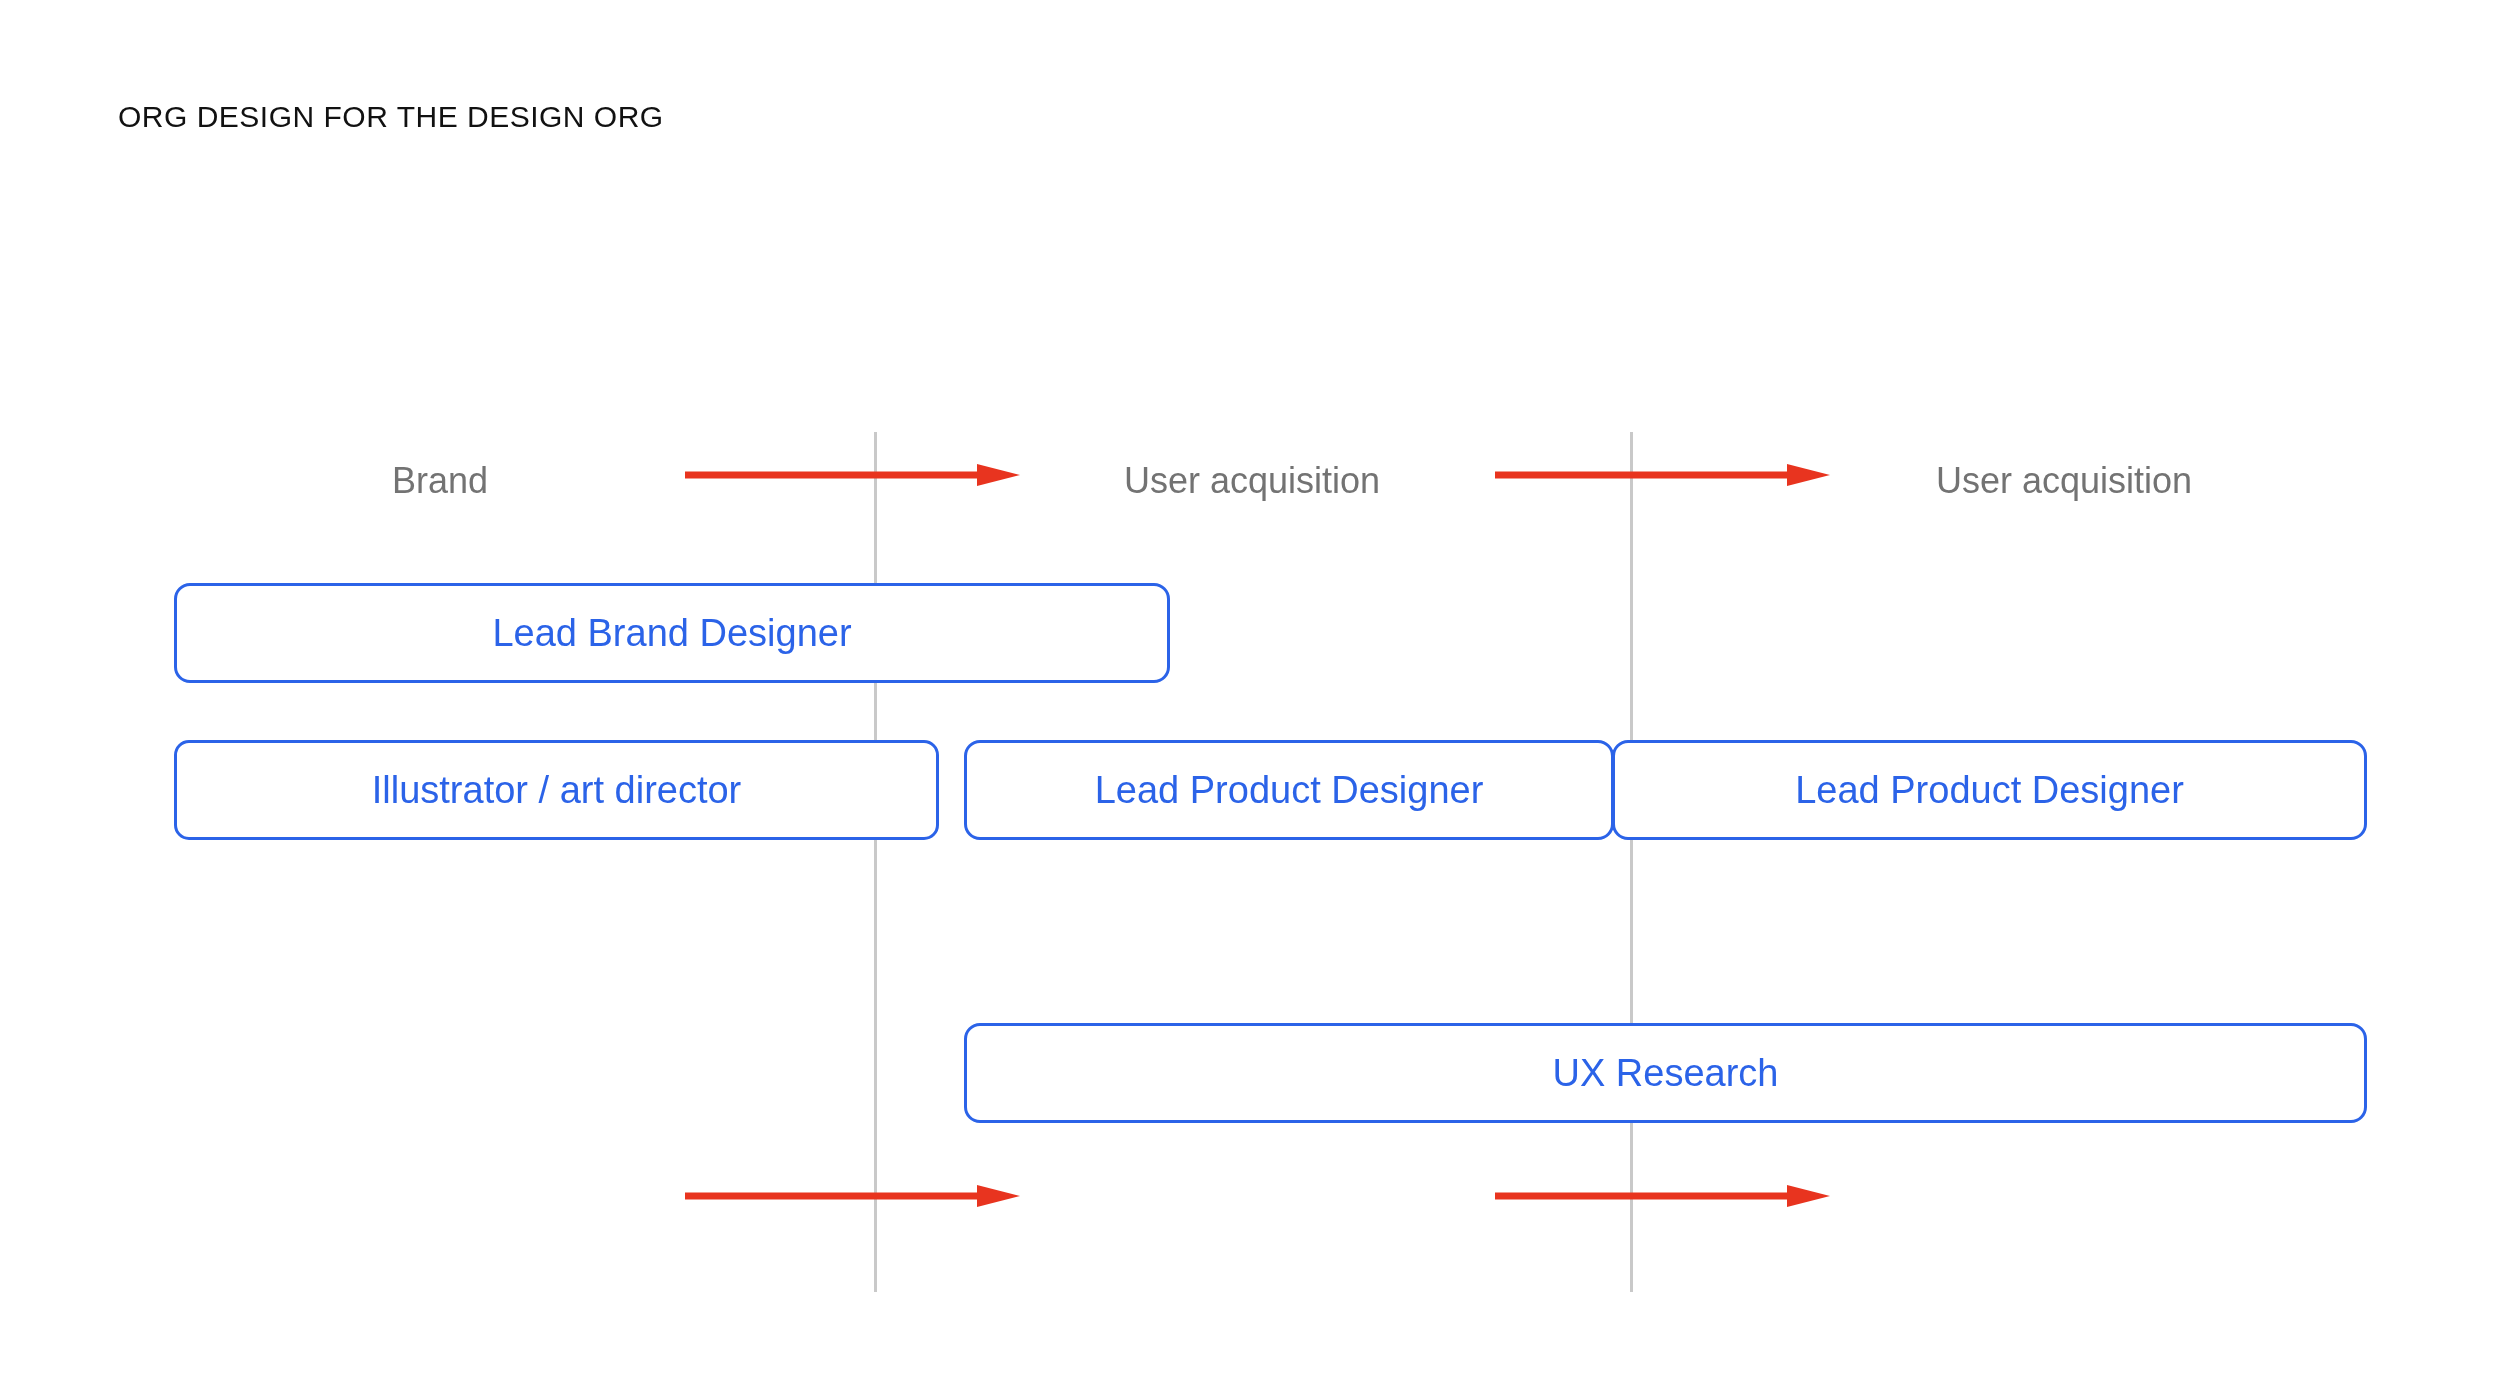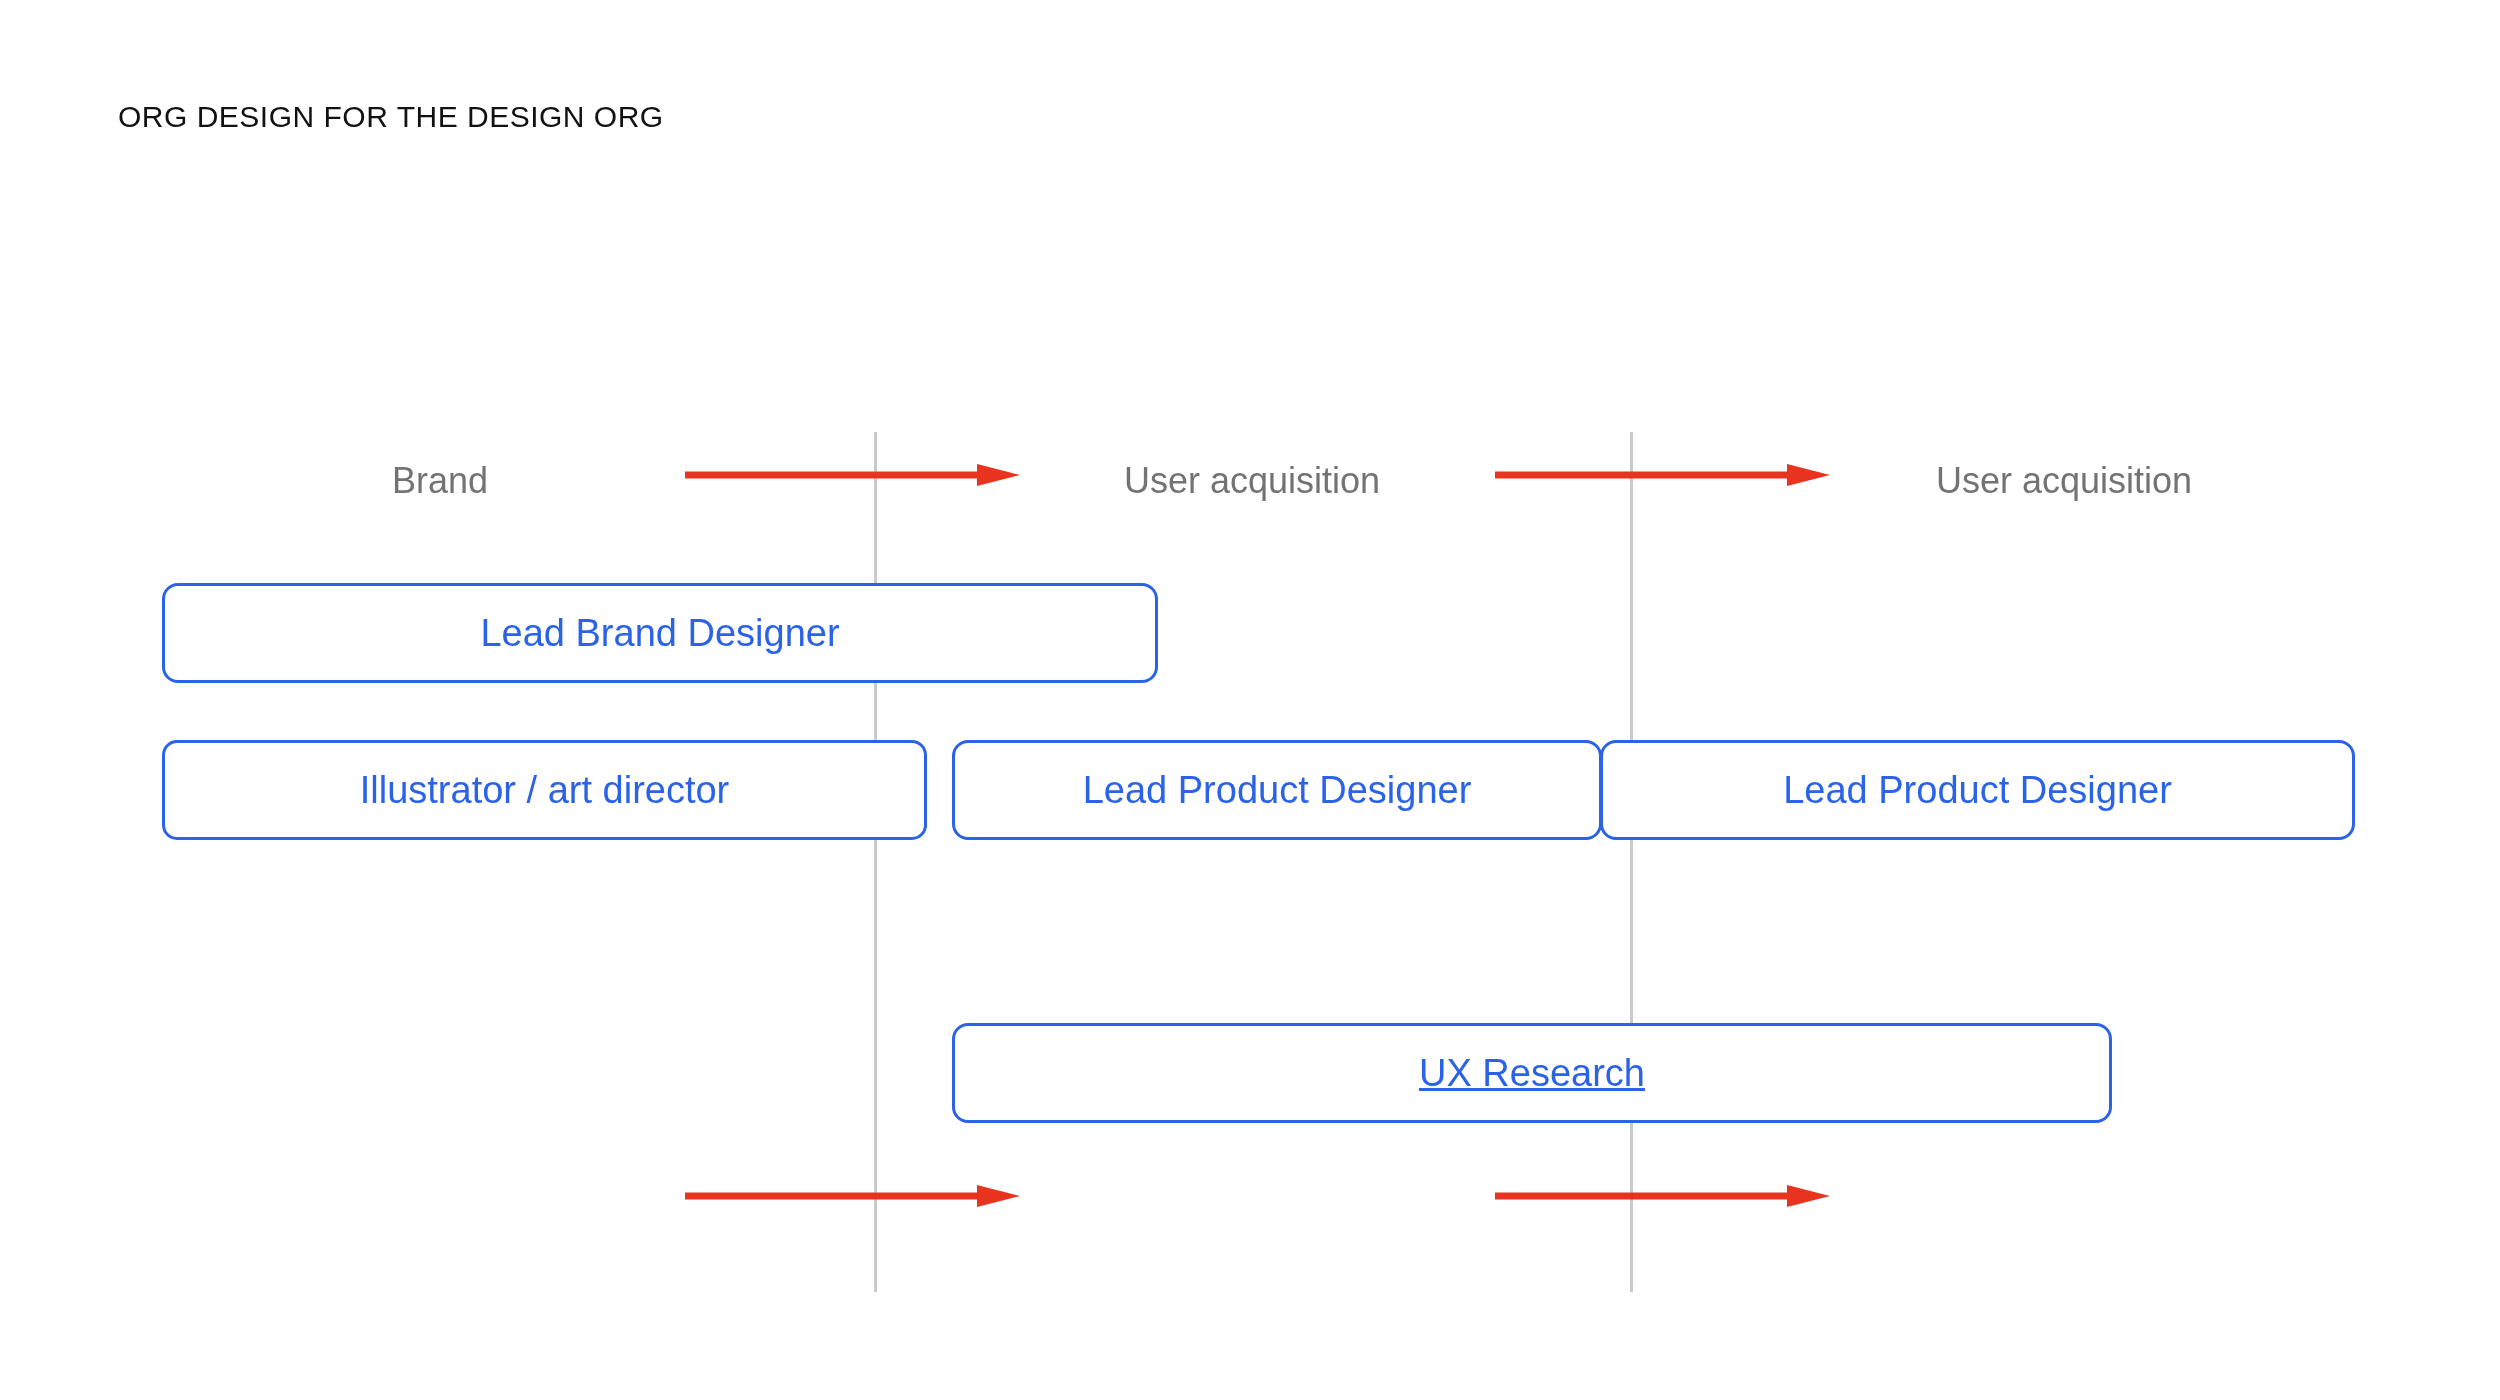--- a/index.html
+++ b/index.html
@@ -78,20 +78,21 @@
     border: 3px solid #2b63e8;
     border-radius: 16px;
     background: #ffffff;
     display: flex;
     align-items: center;
     justify-content: center;
     color: #2b63e8;
     font-size: 38px;
     font-weight: 400;
     white-space: nowrap;
+    margin-left: 12px;
   }
 </style>
 </head>
 <body>
 
 <div class="slide">
 
   <div class="eyebrow">ORG DESIGN FOR THE DESIGN ORG</div>
 
 
@@ -130,15 +131,15 @@
 
   <div class="role-box" style="left:162px; top:583px; width:996px; height:100px;">Lead Brand Designer</div>
 
   <div class="role-box" style="left:162px; top:740px; width:765px; height:100px;border-radius:15px;">Illustrator / art director</div>
 
   <div class="role-box" style="left:952px; top:740px; width:650px; height:100px;">Lead Product Designer</div>
 
   <div class="role-box" style="left:1600px; top:740px; width:755px; height:100px;">Lead Product Designer</div>
 
 
-  <div class="role-box" style="left:952px; top:1023px; width:1160px; height:100px;text-decoration:underline;">UX Research</div>
+  <div class="role-box" style="left:952px; top:1023px; width:1403px; height:100px;">UX Research</div>
 
 </div>
 
 </body></html>

